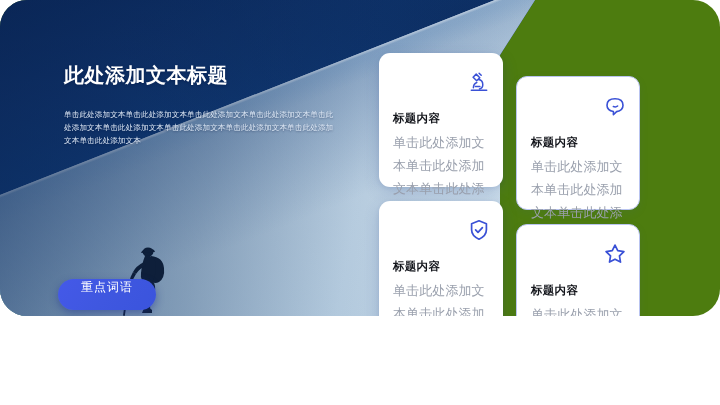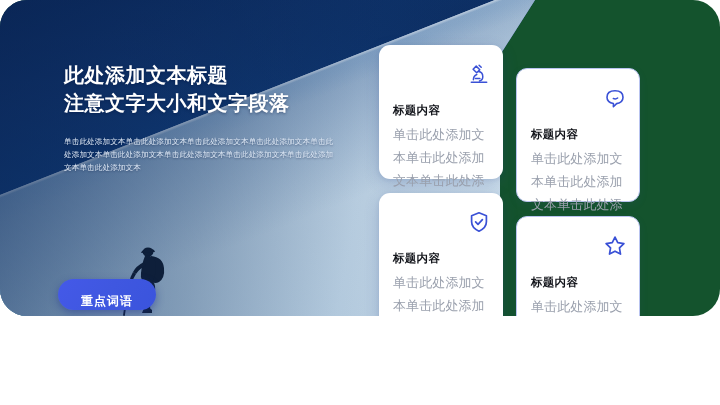--- a/index.html
+++ b/index.html
@@ -2,21 +2,21 @@
 <html><head>
 <meta charset="utf-8">
 <title>Slide</title>
 <style>
   html,body{margin:0;padding:0;background:#ffffff;}
   *{box-sizing:border-box;}
   .slide{
     position:relative;
     width:720px;height:316px;
     overflow:hidden;
-    background:#14532d;
+    background:#4d7c0f;
     font-family:"Liberation Sans","DejaVu Sans",sans-serif;
     border-radius:27px;
   }
 
   
   .photo-panel{
     position:absolute;left:0;top:0;width:560px;height:405px;
     -webkit-clip-path:polygon(0 0, 535px 0, 500px 55px, 500px 258px, 385px 322px, 340px 405px, 0 405px);
     clip-path:polygon(0 0, 535px 0, 500px 55px, 500px 258px, 385px 322px, 340px 405px, 0 405px);
     overflow:hidden;
@@ -84,29 +84,30 @@
   .body-text{
     margin-top:18px;width:272px;
     font-size:7.6px;line-height:1.72;color:#dfe9f6;letter-spacing:.1px;
     text-shadow:0 1px 2px rgba(0,20,60,.45);
   }
   .cta{
     position:absolute;left:58px;top:279px;
     width:98px;height:31px;border-radius:16px;
     background:linear-gradient(125deg,#4459e8 0%,#3f57e0 50%,#3a54dd 100%);
     box-shadow:0 3px 9px rgba(25,45,140,.45);
-    display:flex;align-items:flex-end;justify-content:center;
-    color:#ffffff;font-size:12px;font-weight:bold;letter-spacing:1px;
+    display:flex;align-items:flex-start;justify-content:center;
+    color:#ffffff;font-size:12px;font-weight:normal;letter-spacing:1px;
   }
 
   
   .card{
     position:absolute;width:124px;height:134px;
     background:#ffffff;border-radius:11px;
     padding:15px 14px;
+    margin-top:8px;
   }
   .card.shadowed{
     box-shadow:0 5px 16px rgba(40,70,140,.20), 0 1px 4px rgba(40,70,140,.10);
   }
   .card.outlined{
     border:1px solid #b9c4f0;
     box-shadow:0 3px 10px rgba(70,95,190,.08);
   }
   .card .icon{
     position:absolute;right:12px;top:17px;width:24px;height:24px;
@@ -171,21 +172,20 @@
         </g>
 
         <path d="M11 38 L6 72" stroke="#0e1f3a" stroke-width="1.8" stroke-linecap="round"></path>
         <path d="M9 38 q3-2 5 0" stroke="#0e1f3a" stroke-width="1.6" stroke-linecap="round"></path>
       </svg>
     </div>
   </div>
 
   <div class="left-text">
     <div class="title-line">此处添加文本标题</div>
-    <div class="title-line">注意文字大小和文字段落</div>
     <div class="body-text">单击此处添加文本单击此处添加文本单击此处添加文本单击此处添加文本单击此处添加文本单击此处添加文本单击此处添加文本单击此处添加文本单击此处添加文本单击此处添加文本</div>
   </div>
 
   <div class="cta">
     <span>重点词语</span>
   </div>
 
   <div class="card shadowed" id="card-1">
     <span class="icon">
       <svg viewBox="0 0 24 24" fill="none" stroke="currentColor" stroke-width="1.5" stroke-linecap="round" stroke-linejoin="round">

